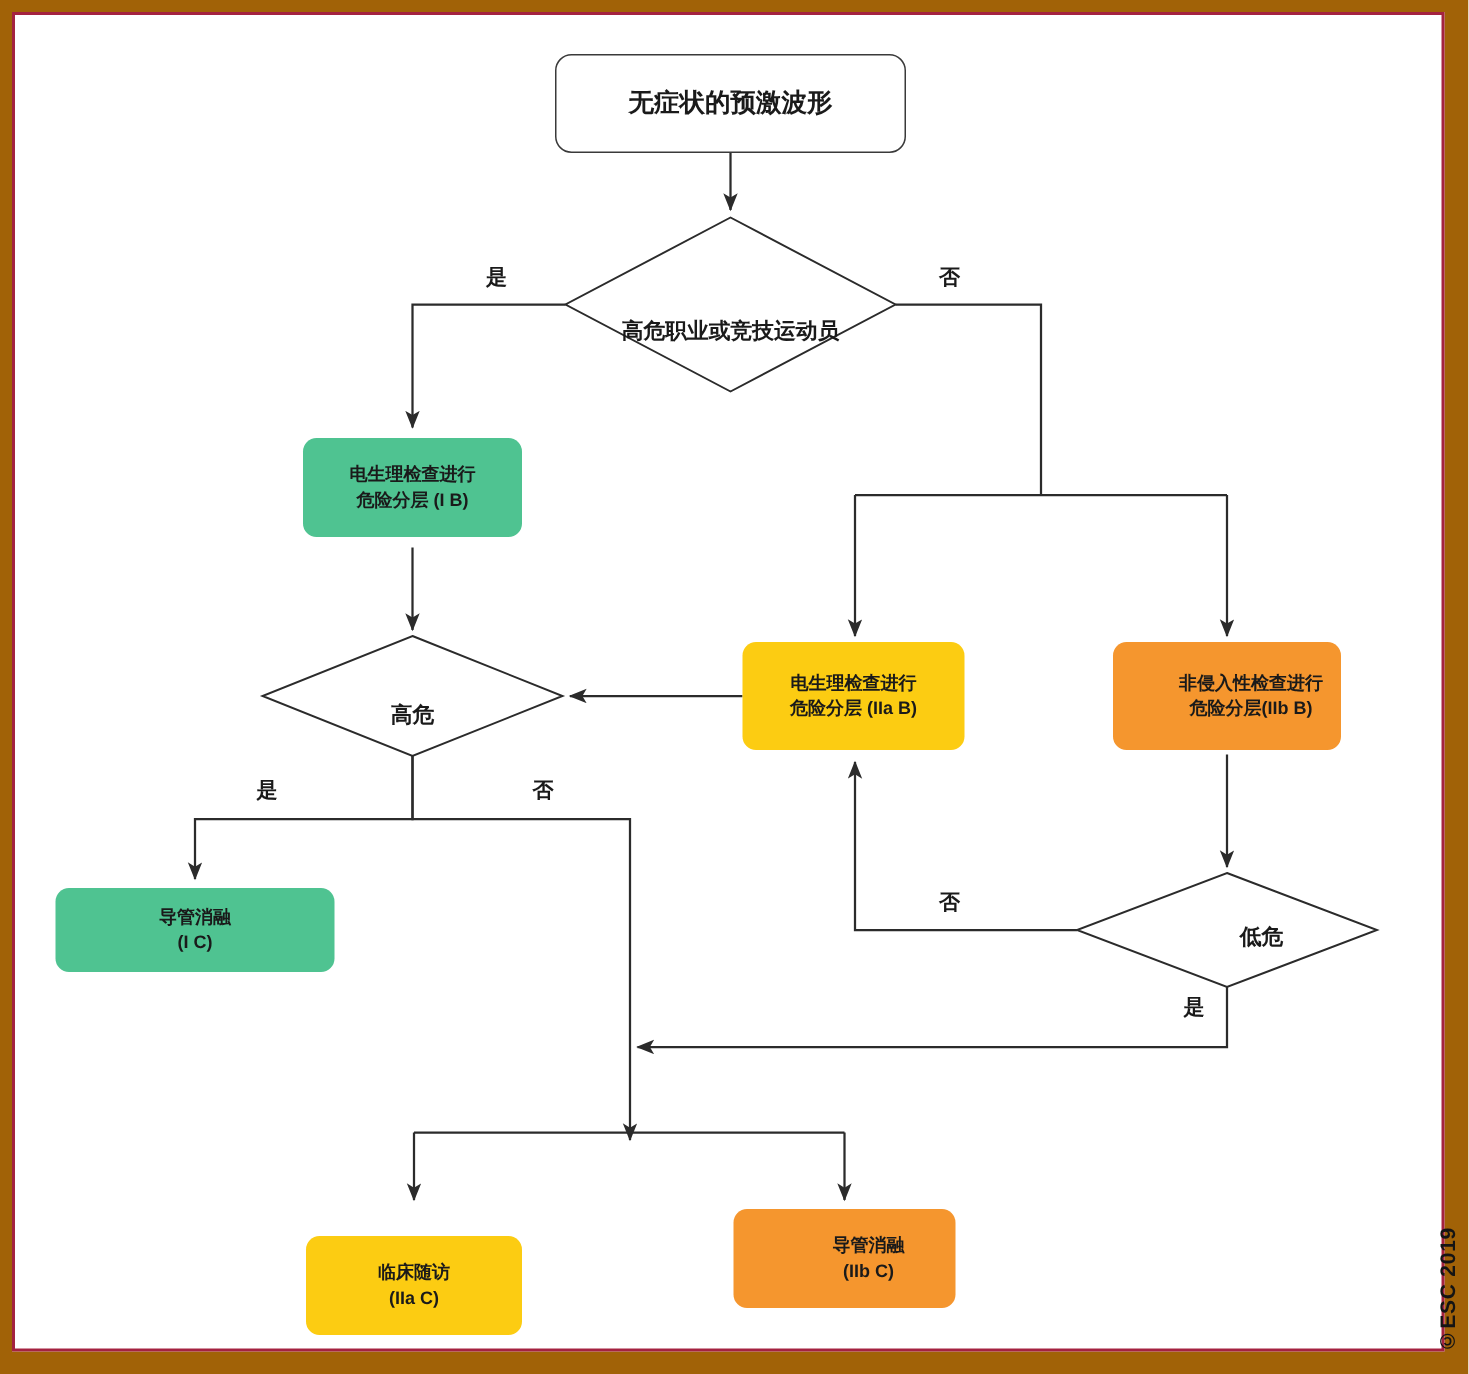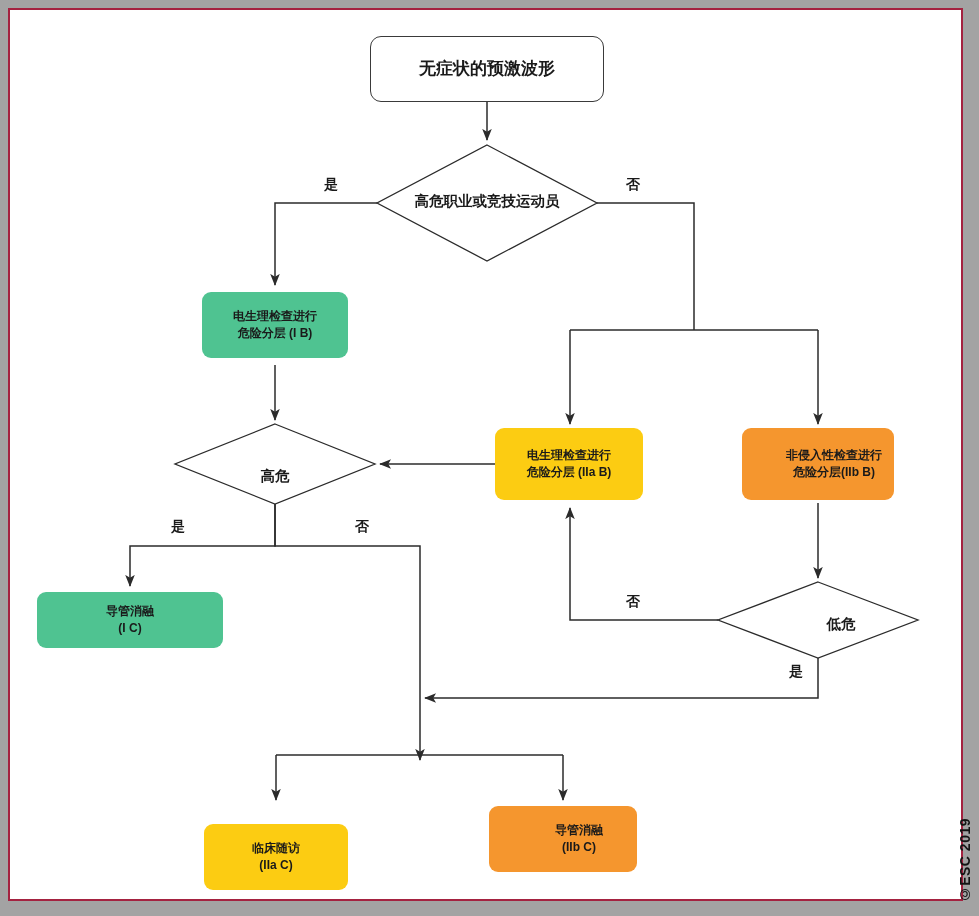--- a/index.html
+++ b/index.html
@@ -10,21 +10,21 @@
   body {
     width: 979px; height: 916px;
     font-family: "Liberation Sans", "DejaVu Sans", sans-serif;
     position: relative;
     overflow: hidden;
   }
   #page {
     position: absolute;
     left: 0; top: 0;
     width: 979px; height: 916px;
-    background: #a3a3a3;
+    background: #a16207;
   }
   
   #frame {
     position: absolute;
     left: 8px; top: 8px;
     width: 955px; height: 893px;
     border: 2.5px solid #a42240;
     background: #ffffff;
   }
   
@@ -141,21 +141,21 @@
       <path d="M276,755 L563,755"></path>
       <path d="M276,755 L276,800" marker-end="url(#ah)"></path>
       <path d="M563,755 L563,800" marker-end="url(#ah)"></path>
     </g>
   </svg>
 
   <div class="node rbox white" style="left:370px; top:36px; width:234px; height:66px;">
     <span class="txt">无症状的预激波形</span>
   </div>
 
-  <div class="dlabel" style="left:377px; top:181px; width:220px; height:40px;">
+  <div class="dlabel" style="left:377px; top:200px; width:220px; height:40px;">
     <span>高危职业或竞技运动员</span>
   </div>
 
   <div class="node rbox green" style="left:202px; top:292px; width:146px; height:66px;">
     <span class="txt">电生理检查进行
 危险分层  (I B)</span>
   </div>
 
   <div class="node rbox yellow" style="left:495px; top:428px; width:148px; height:72px;">
     <span class="txt">电生理检查进行

